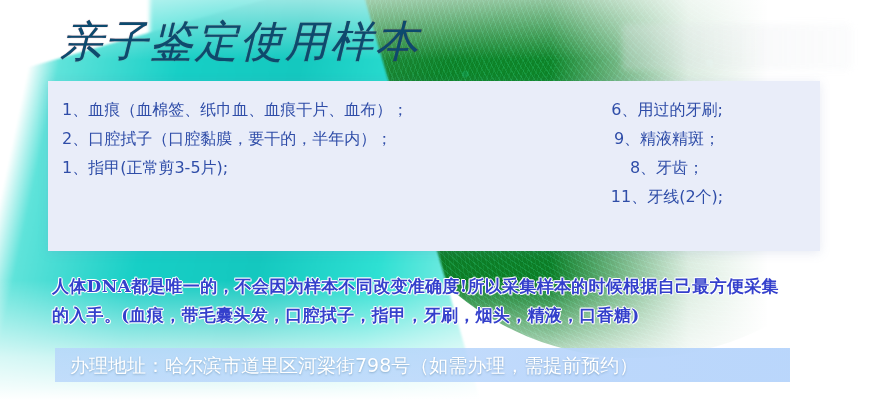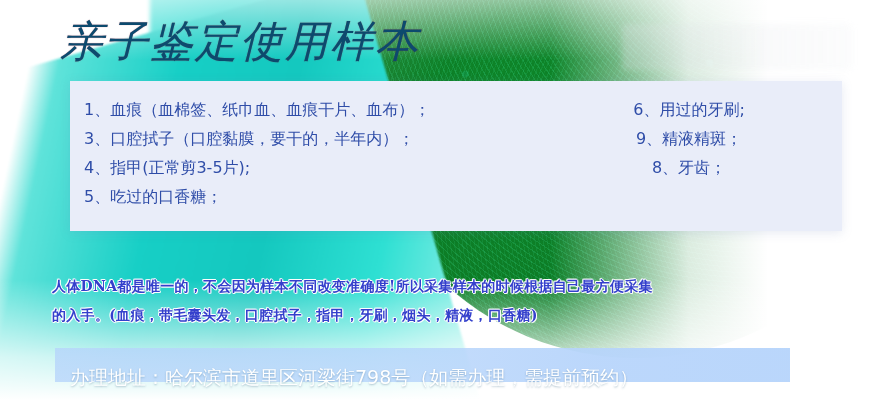--- a/index.html
+++ b/index.html
@@ -94,55 +94,55 @@
   .title{
     position:absolute;left:60px;top:14px;
     font-family:"DejaVu Sans","Liberation Sans",sans-serif;
     font-size:43px;line-height:54px;font-weight:400;font-style:italic;
     color:#0c4a6e;letter-spacing:2px;white-space:nowrap;
     text-shadow:0 0 1px rgba(165,25,44,.55);
   }
 
   
   .list-panel{
-    position:absolute;left:70px;top:81px;width:772px;height:150px;
+    position:absolute;left:48px;top:81px;width:772px;height:170px;
     background:#e9edf9;
     box-shadow:0 2px 10px rgba(120,140,190,.18);
   }
   .list-cols{
     position:absolute;inset:0;display:flex;
   }
   .col{padding-top:14px;}
   .col-left{width:455px;padding-left:14px;}
   .col-right{width:300px;padding-left:0px;}
   .li{
     font-family:"DejaVu Sans","Liberation Sans",sans-serif;
     font-size:16px;line-height:29px;color:#2f4da8;white-space:nowrap;
   }
   .col-right .li{color:#2f4da8;text-align:center;}
 
   
   .note{
     position:absolute;left:52px;top:272px;width:800px;
     font-family:"DejaVu Serif","Liberation Serif",serif;
-    font-size:14px;line-height:29px;font-weight:700;color:#3440cc;
+    font-size:17px;line-height:29px;font-weight:700;color:#3440cc;
     white-space:nowrap;letter-spacing:.3px;
     text-shadow:
       1px 0 0 rgba(255,255,255,.95),-1px 0 0 rgba(255,255,255,.95),
       0 1px 0 rgba(255,255,255,.95),0 -1px 0 rgba(255,255,255,.95),
       1px 1px 0 rgba(255,255,255,.8),-1px -1px 0 rgba(255,255,255,.8);
   }
 
   
   .addr-band{
     position:absolute;left:55px;top:348px;width:735px;height:34px;
     background:linear-gradient(90deg,rgba(182,212,251,.78) 0%,rgba(182,212,251,.80) 46%,rgba(182,212,251,.92) 72%,rgba(182,212,251,.95) 100%);
   }
   .addr-text{
-    position:absolute;left:70px;top:362px;width:780px;height:30px;
+    position:absolute;left:70px;top:350px;width:780px;height:30px;
     font-family:"DejaVu Sans","Liberation Sans",sans-serif;
     font-size:19px;line-height:30px;color:#ffffff;white-space:nowrap;
     text-shadow:0 1px 2px rgba(40,90,120,.35);
   }
 </style>
 </head>
 <body>
 
 <div id="poster">
 
@@ -161,28 +161,28 @@
     <div class="bg-fade-top"></div>
     <div class="bg-ghost"></div>
   </div>
 
   <div class="title">亲子鉴定使用样本</div>
 
   <div class="list-panel">
     <div class="list-cols">
       <div class="col col-left">
         <div class="li">1、血痕（血棉签、纸巾血、血痕干片、血布）；</div>
-        <div class="li">3、口腔拭子（口腔黏膜，要干的，半年内）；</div>
-        <div class="li">4、指甲(正常剪3-5片);</div>
-        <div class="li">5、吃过的口香糖；</div>
+        <div class="li">2、口腔拭子（口腔黏膜，要干的，半年内）；</div>
+        <div class="li">1、指甲(正常剪3-5片);</div>
       </div>
       <div class="col col-right">
         <div class="li">6、用过的牙刷;</div>
         <div class="li">9、精液精斑；</div>
         <div class="li">8、牙齿；</div>
+        <div class="li">11、牙线(2个);</div>
       </div>
     </div>
   </div>
 
   <div class="note">
     <div>人体DNA都是唯一的，不会因为样本不同改变准确度!所以采集样本的时候根据自己最方便采集</div>
     <div>的入手。(血痕，带毛囊头发，口腔拭子，指甲，牙刷，烟头，精液，口香糖)</div>
   </div>
 
   <div class="addr-band"></div>

